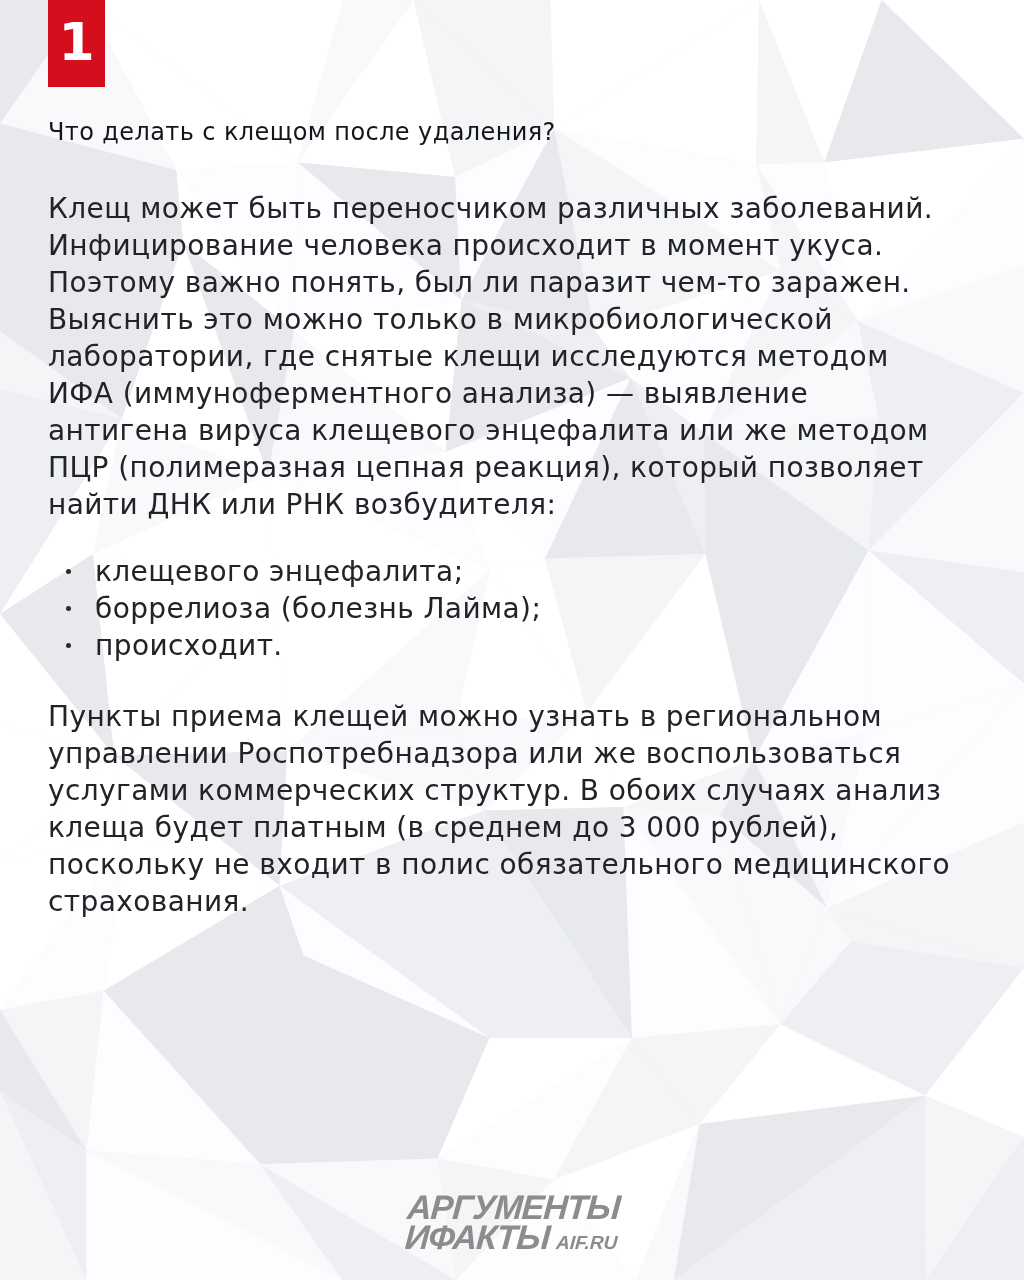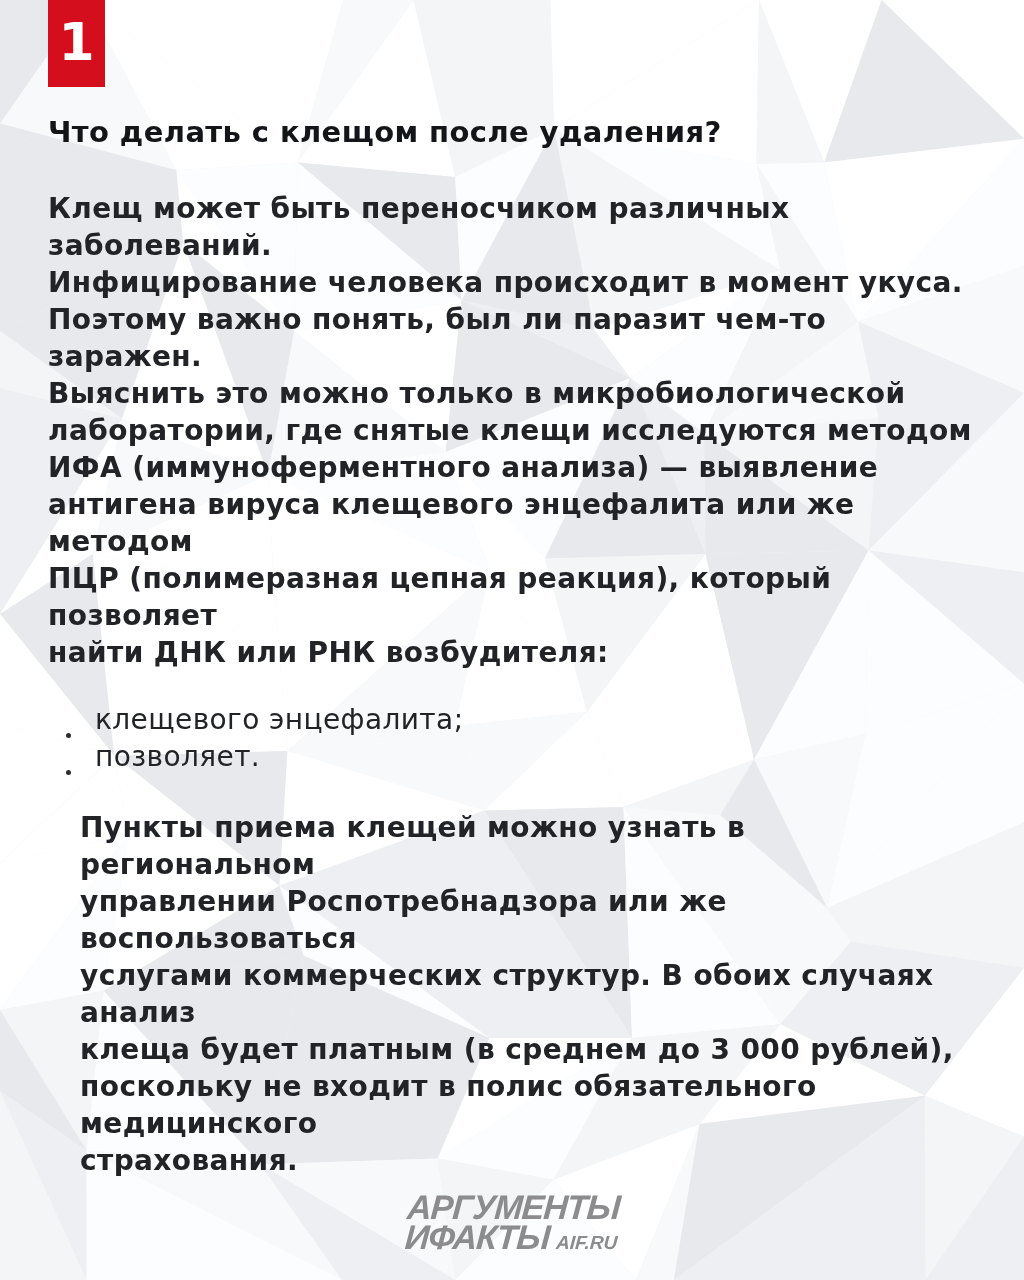--- a/index.html
+++ b/index.html
@@ -41,44 +41,44 @@
     line-height:1;
     padding-bottom:4px;
   }
   .content{
     position:absolute;left:0;top:0;right:0;bottom:0;
     padding:0 48px;
     z-index:1;
   }
   .title{
     margin-top:113px;
-    font-size:29px;
-    font-weight:700;
+    font-size:24px;
+    font-weight:400;
     letter-spacing:0.4px;
     line-height:38px;
     color:var(--title);
   }
   .para{
     white-space:pre-line;
     font-size:28px;
     line-height:37px;
     letter-spacing:0.4px;
     color:var(--text);
-    font-weight:700;
+    font-weight:400;
   }
   .para-1{margin-top:39px;}
   .para-2{margin-top:37px;}
-  .para-3{margin-top:34px;margin-left:32px;}
+  .para-3{margin-top:34px;}
   .bullet-list{
     list-style:none;
     margin-top:30px;
   }
   .bullet-item{
     display:flex;
-    align-items:flex-end;
+    align-items:flex-start;
     padding-left:18px;
     line-height:37px;
   }
   .bullet-dot{
     flex:0 0 auto;
     width:5px;height:5px;
     border-radius:50%;
     background:#2b2c30;
     margin-top:16px;
     margin-right:24px;
@@ -275,21 +275,25 @@
 ПЦР (полимеразная цепная реакция), который позволяет
 найти ДНК или РНК возбудителя:</p>
 
     <ul class="bullet-list">
       <li class="bullet-item">
         <span class="bullet-dot"></span>
         <span class="bullet-text">клещевого энцефалита;</span>
       </li>
       <li class="bullet-item">
         <span class="bullet-dot"></span>
-        <span class="bullet-text">позволяет.</span>
+        <span class="bullet-text">боррелиоза (болезнь Лайма);</span>
+      </li>
+      <li class="bullet-item">
+        <span class="bullet-dot"></span>
+        <span class="bullet-text">происходит.</span>
       </li>
     </ul>
 
 
     <p class="para para-3">Пункты приема клещей можно узнать в региональном
 управлении Роспотребнадзора или же воспользоваться
 услугами коммерческих структур. В обоих случаях анализ
 клеща будет платным (в среднем до 3 000 рублей),
 поскольку не входит в полис обязательного медицинского
 страхования.</p>

